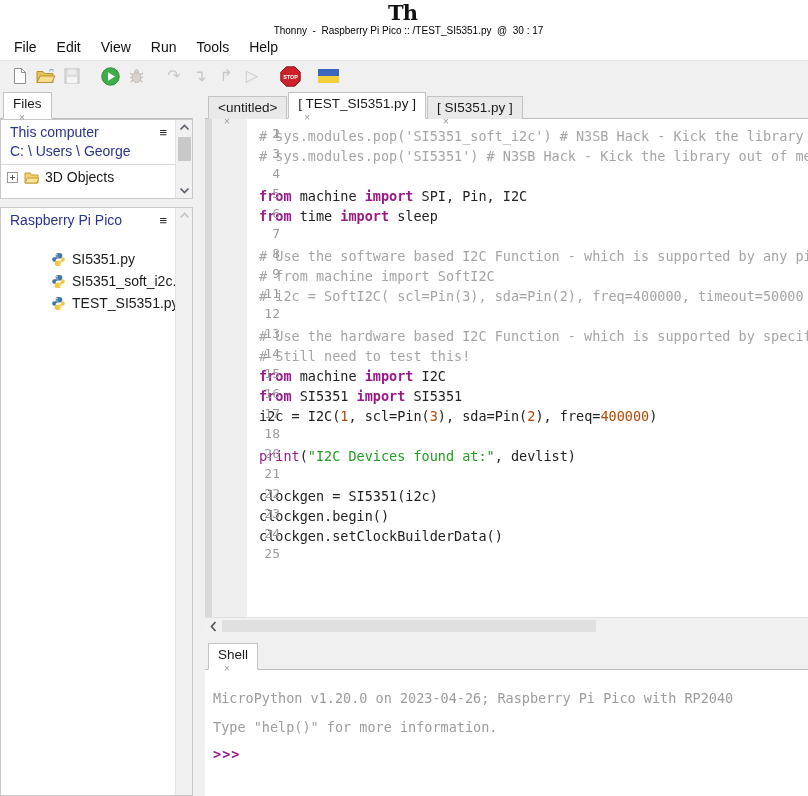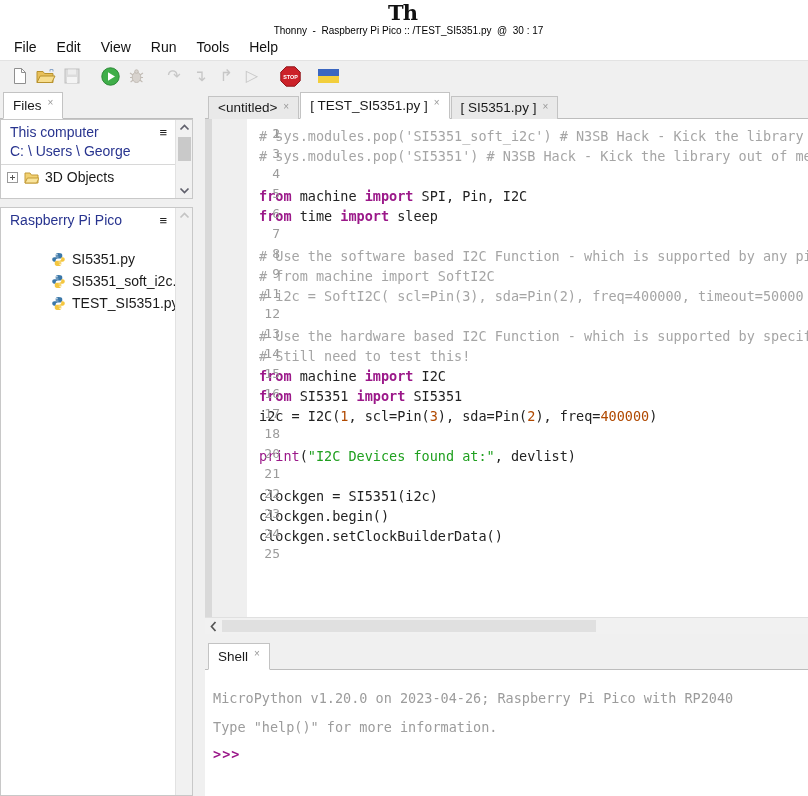--- a/index.html
+++ b/index.html
@@ -28,21 +28,21 @@
   .main { height:705px; background:#f0f0f0; display:flex; }
   .left-col { width:193px; display:flex; flex-direction:column; }
   .sash-v { width:12px; background:#f0f0f0; }
   .editor-col { flex:1; display:flex; flex-direction:column; min-width:0; }
 
   
   .tabrow { height:28px; display:flex; align-items:flex-end; background:#f0f0f0;
             border-bottom:1px solid #bdbdbd; padding-left:3px; position:relative; }
   .tab { display:inline-flex; align-items:center; padding:3px 9px 4px 9px; font-size:13.5px;
          color:#1a1a1a; background:#e9e9e9; border:1px solid #c3c3c3; border-bottom:none;
-         margin-right:1px; margin-bottom:-1px; height:23px; white-space:pre; }
+         margin-right:1px; margin-bottom:-1px; height:23px; white-space:pre;flex-direction:column; }
   .tab.active { background:#fff; height:27px; border-bottom:1px solid #fff; z-index:2; }
   .tab-close { font-size:10px; color:#999; margin-left:6px; align-self:flex-start; line-height:1.4; }
 
   
   .panel { background:#fff; border:1px solid #c8c8c8; position:relative; overflow:hidden; }
   .panel-computer { height:80px; }
   .panel-gap { height:8px; background:#f0f0f0; }
   .panel-pico { flex:1; }
   .panel-header-row { display:flex; align-items:center; padding:4px 4px 0 9px;gap:16px; }
   .panel-header { font-size:14px; color:var(--clr-panel_header,#28348f); flex:1; }

